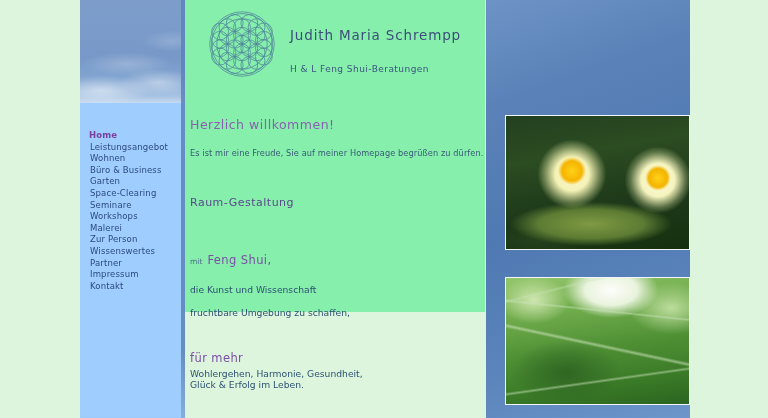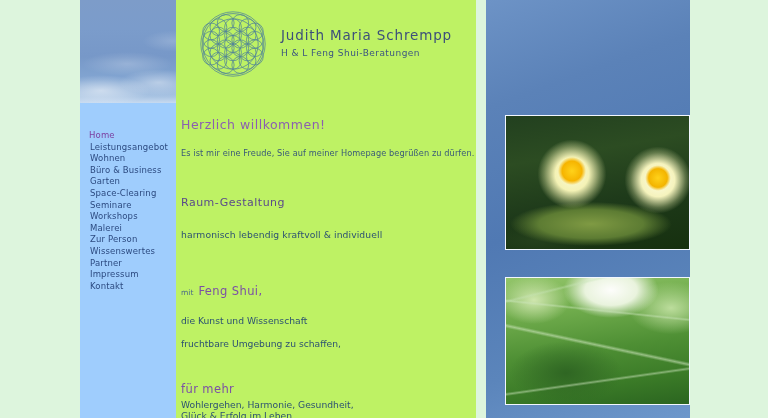--- a/index.html
+++ b/index.html
@@ -44,30 +44,30 @@
     font-size: 8.5px;
     line-height: 11.6px;
     color: #2c4a80;
     letter-spacing: .15px;
     text-decoration: none;
     white-space: nowrap;
     cursor: pointer;
   }
   .nav-item.active {
     color: #7b3fa0;
-    font-weight: normal;
+    font-weight: bold;
     padding-left: 9px;
   }
 
   
   #content-col {
     position: absolute;
-    left: 176px; top: 0;
-    width: 300px; height: 418px;
-    background: #bef264;
+    left: 185px; top: 0;
+    width: 300px; height: 312px;
+    background: #86efac;
   }
   #content-edge {
     position: absolute;
     left: 181px; top: 0;
     width: 4px; height: 418px;
     background: linear-gradient(180deg,#5b82b8 0%, #5b82b8 84%, #7fa9d8 100%);
     opacity: .85;
   }
 
   
@@ -91,21 +91,21 @@
     color: #3c4f7a;
     letter-spacing: .85px;
     line-height: 18px;
     white-space: nowrap;
   }
   #brand-sub {
     font-size: 9px;
     color: #3c5680;
     letter-spacing: .45px;
     line-height: 14px;
-    margin-top: 2px;
+    margin-top: 18px;
     white-space: nowrap;
   }
 
   
   #maintext {
     position: absolute;
     left: 0; top: 88px;
     width: 300px;
   }
   .h-welcome {
@@ -284,21 +284,20 @@
       <div id="brand-name">Judith Maria Schrempp</div>
       <div id="brand-sub">H &amp; L Feng Shui-Beratungen</div>
     </div>
   </div>
 
   <div id="maintext">
     <div class="h-welcome">Herzlich willkommen!</div>
     <div class="p-welcome">Es ist mir eine Freude, Sie auf meiner Homepage begrüßen zu dürfen.</div>
 
     <div class="h-raum">Raum-Gestaltung</div>
-    <div class="p-raum">harmonisch lebendig kraftvoll &amp; individuell</div>
 
     <div class="line-fengshui">
       <span class="mit">mit</span>
       <span class="fengshui">Feng Shui,</span>
     </div>
 
     <div class="p-kunst">
       <span>die Kunst und Wissenschaft</span><br>
       <br>
       <span>fruchtbare Umgebung zu schaffen,</span>

